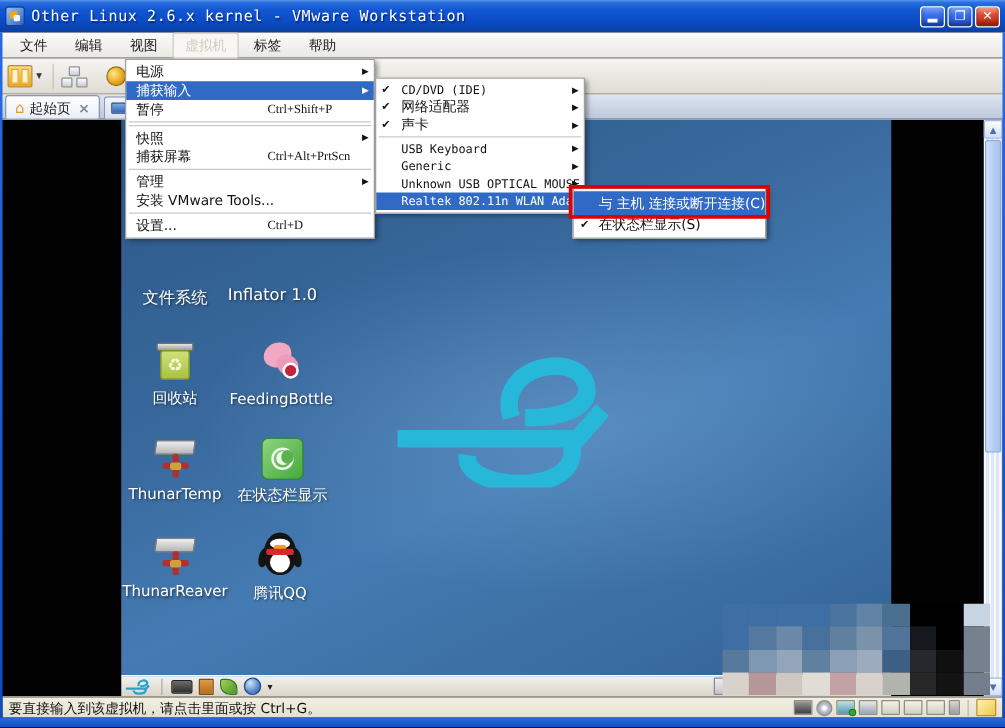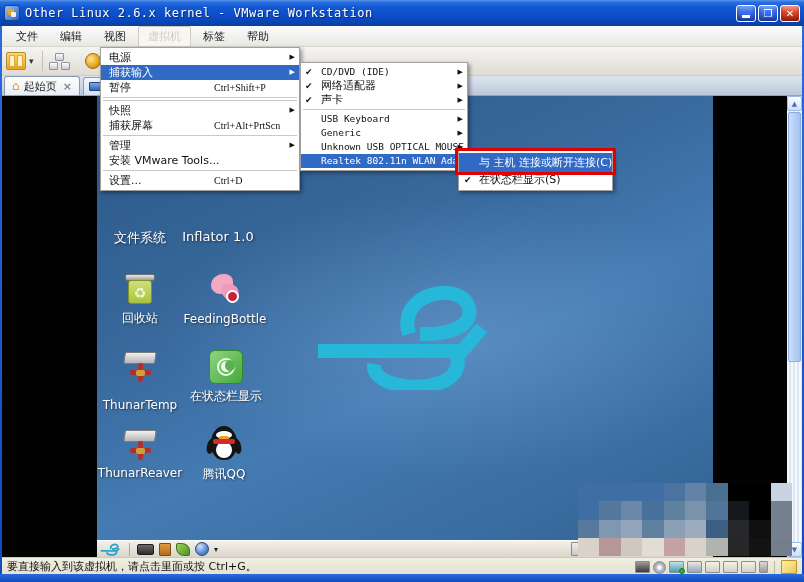--- a/index.html
+++ b/index.html
@@ -105,21 +105,21 @@
   .mrow.hl{background:#316ac5;color:#fff}
   .msep{border-top:1px solid #cac9c5;margin:2px 2px}
   .popup2 .mrow{height:14px;line-height:14px;padding-left:20px}
   .popup2 .mck{position:absolute;left:4px;font-size:9px}
   .eng{font-family:"DejaVu Sans Mono",monospace;font-size:9.5px}
   .popup3 .mrow{height:16px;line-height:16px;padding-left:20px}
   .popup3 .mrow.first{height:19px;line-height:19px}
   .redbox{border:3px solid #e00000;z-index:130;pointer-events:none}
   
   .statusbar{left:2px;top:557px;width:800px;height:17px;background:linear-gradient(#f2efe2,#e4e1d0);
-    border-top:1px solid #cdcaba;display:flex;align-items:flex-end;padding:0 5px;color:#111;font-size:11px}
+    border-top:1px solid #cdcaba;display:flex;align-items:center;padding:0 5px;color:#111;font-size:11px}
   .sb-icons{margin-left:auto;display:flex;align-items:center;gap:3px}
   .sbi{width:15px;height:12px;border-radius:1px;border:1px solid #8e8e86}
   .sbi.disk{background:linear-gradient(#9a9a9a,#3c3c3c)}
   .sbi.cd{border-radius:50%;width:13px;height:13px;background:radial-gradient(circle,#fff 15%,#b9c2cc 40%,#7d8894)}
   .sbi.net{background:linear-gradient(#bfe3e8,#4f9aa8);position:relative}
   .sbi.net i{position:absolute;right:-2px;bottom:-2px;width:6px;height:6px;border-radius:50%;background:#2fae2f;border:1px solid #1d7a1d}
   .sbi.snd{background:linear-gradient(#e8e8e8,#9aa4b4)}
   .sbi.pale{background:linear-gradient(#f2f2ea,#cfcfc2)}
   .sbi.usb{width:9px;background:linear-gradient(#d8d8d8,#9a9a9a)}
   .sb-sep{width:1px;height:13px;background:#b9b6a8;margin:0 3px}
@@ -209,21 +209,21 @@
       <div class="dlabel" style="margin-top:2px">FeedingBottle</div>
     </div>
 
     <div class="dicon" style="left:-2px;top:252px">
       <div class="ic-thunar">
         <span class="bar"></span>
           <span class="vv"></span>
           <span class="vh"></span>
           <span class="hub"></span>
       </div>
-      <div class="dlabel" style="margin-top:12px">ThunarTemp</div>
+      <div class="dlabel" style="margin-top:2px">ThunarTemp</div>
     </div>
 
     <div class="dicon" style="left:84px;top:254px">
       <div class="ic-bright">
         <span class="ring"></span>
           <span class="cres"></span>
           <span class="cres2"></span>
       </div>
       <div class="dlabel" style="margin-top:4px">在状态栏显示</div>
     </div>

